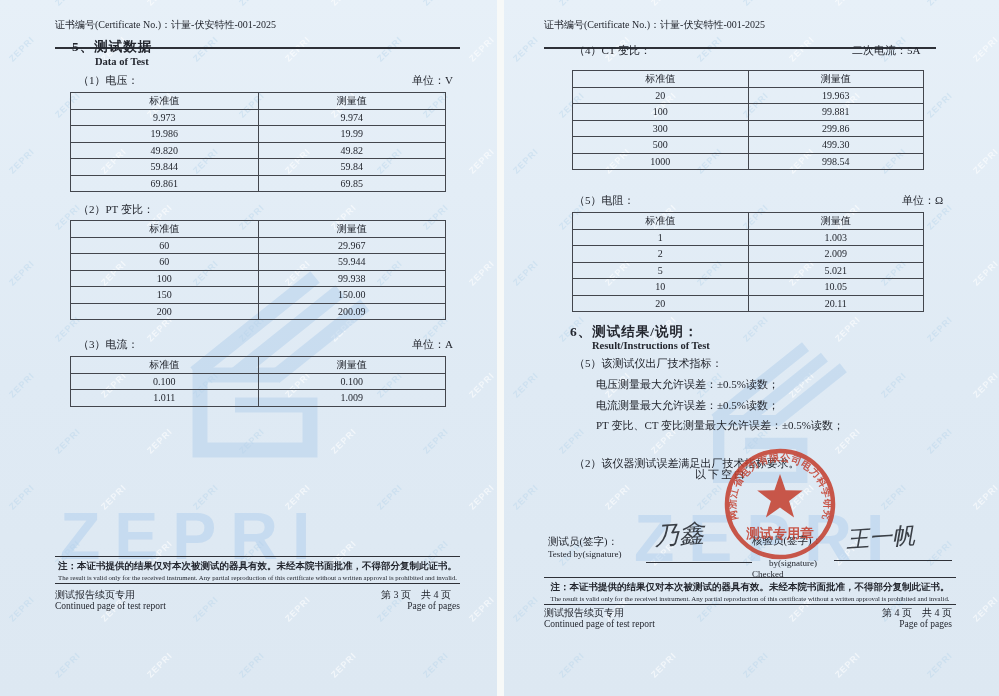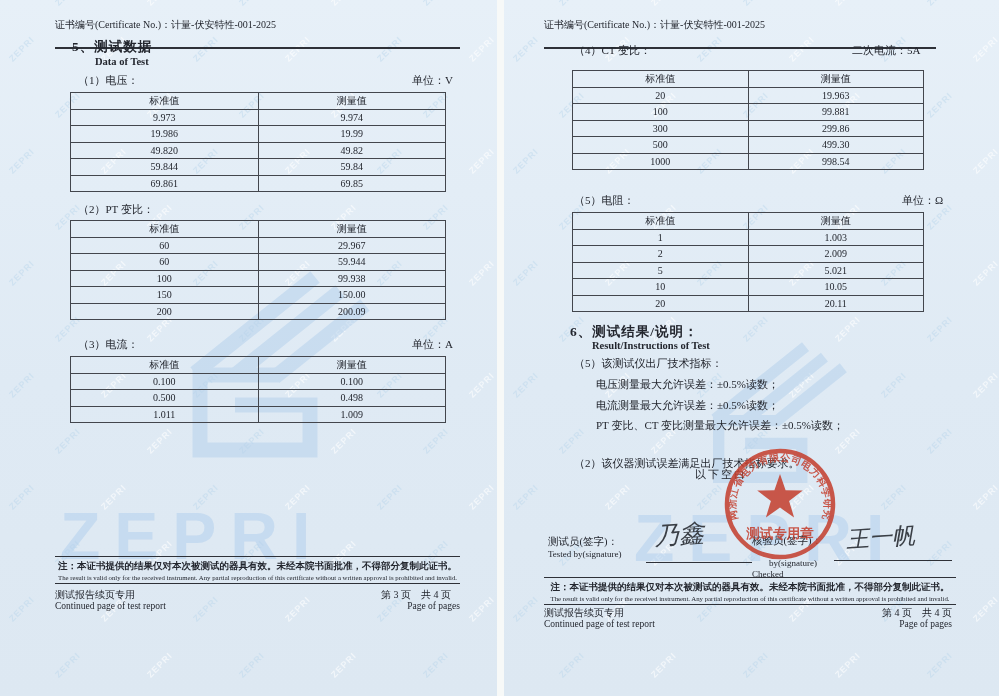--- a/index.html
+++ b/index.html
@@ -214,24 +214,20 @@
             <th style="width: 50%;">标准值</th>
             <th style="width: 50%;">测量值</th>
           </tr>
         </thead>
         <tbody>
           <tr>
             <td>0.100</td>
             <td>0.100</td>
           </tr>
           <tr>
-            <td>0.500</td>
-            <td>0.498</td>
-          </tr>
-          <tr>
             <td>1.011</td>
             <td>1.009</td>
           </tr>
         </tbody>
     </table>
 
     <div class="ct note-block" style="left:55px;top:556px;width:405px;">
       <div class="note-zh">注：本证书提供的结果仅对本次被测试的器具有效。未经本院书面批准，不得部分复制此证书。</div>
       <div class="note-en">The result is valid only for the received instrument. Any partial reproduction of this certificate without a written approval is prohibited and invalid.</div>
     </div>

